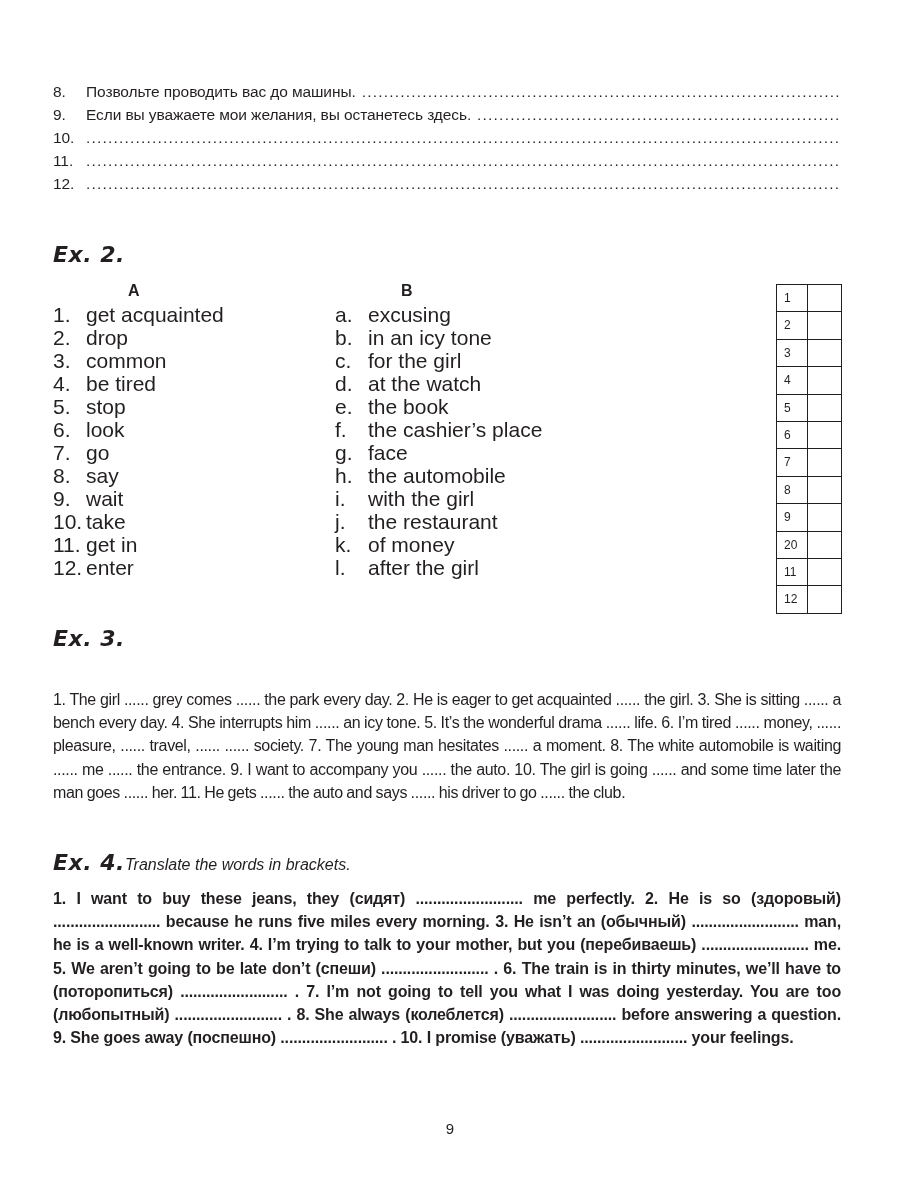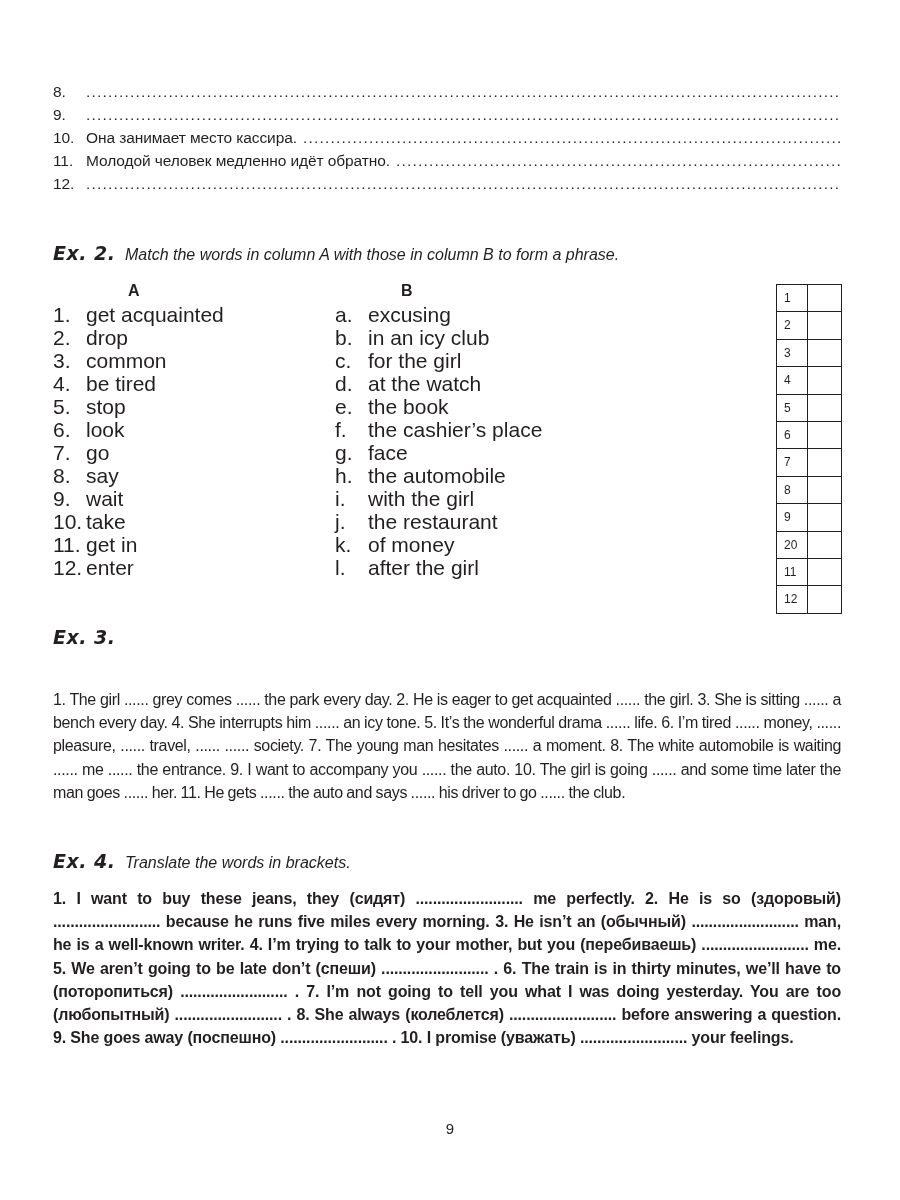--- a/index.html
+++ b/index.html
@@ -13,21 +13,21 @@
     display: flex; white-space: nowrap; overflow: hidden; letter-spacing: -0.1px;
   }
   .ru-num { width: 33px; flex: none; }
   .ru-text { flex: none; margin-right: 6px; }
   .dots { flex: 1; overflow: hidden; letter-spacing: 1.2px; }
   .dots::before { content: "................................................................................................................................................................................................"; }
 
   .ex-head { position: absolute; left: 53px; height: 24px; display: flex; align-items: baseline; white-space: nowrap; }
   .ex-label {
     font-family: "DejaVu Sans", sans-serif; font-weight: bold; font-style: italic;
-    font-size: 19px; width: 72px; letter-spacing: 0.5px;
+    font-size: 22px; width: 72px; letter-spacing: 0.5px;
   }
   .ex-instr { font-family: "Liberation Sans", sans-serif; font-style: italic; font-size: 16px; }
 
   .col-head { position: absolute; font-weight: bold; font-size: 16px; }
   .item { position: absolute; height: 23px; font-size: 21px; line-height: 23px; white-space: nowrap; }
   .item .n { display: inline-block; width: 33px; }
 
   .grid { position: absolute; left: 776px; top: 284px; width: 64px; border: 1px solid #231f20; border-bottom: none; }
   .grid-row { display: flex; height: 26.4px; border-bottom: 1px solid #231f20; }
   .grid-num { width: 31px; border-right: 1px solid #231f20; font-size: 12px; line-height: 26px; padding-left: 7px; box-sizing: border-box; }
@@ -40,45 +40,44 @@
   .para3 { letter-spacing: -0.35px; word-spacing: -0.5px; margin-top: 24px; }
   .para4 { letter-spacing: -0.15px; font-weight: bold; }
   .page-num { position: absolute; left: 0; width: 900px; top: 1120px; text-align: center; font-size: 15px; }
 </style>
 </head>
 <body>
 
 <div>
   <div class="ru-line" style="top:81px">
     <span class="ru-num">8.</span>
+    <span class="ru-text">Позвольте проводить вас до машины.</span>
     <span class="dots"></span>
   </div>
   <div class="ru-line" style="top:104px">
     <span class="ru-num">9.</span>
+    <span class="ru-text">Если вы уважаете мои желания, вы останетесь здесь.</span>
     <span class="dots"></span>
   </div>
   <div class="ru-line" style="top:127px">
     <span class="ru-num">10.</span>
-    <span class="ru-text">Она занимает место кассира.</span>
     <span class="dots"></span>
   </div>
   <div class="ru-line" style="top:150px">
     <span class="ru-num">11.</span>
-    <span class="ru-text">Молодой человек медленно идёт обратно.</span>
     <span class="dots"></span>
   </div>
   <div class="ru-line" style="top:173px">
     <span class="ru-num">12.</span>
     <span class="dots"></span>
   </div>
 </div>
 
 <div class="ex-head" style="top:242px">
   <span class="ex-label">Ex. 2.</span>
-  <span class="ex-instr">Match the words in column A with those in column B to form a phrase.</span>
 </div>
 
 <div class="col-head" style="left:128px; top:282px">A</div>
 <div class="col-head" style="left:401px; top:282px">B</div>
 
 <div>
   <div class="item" style="left:53px; top:303px"><span class="n">1.</span><span>get acquainted</span></div>
   <div class="item" style="left:53px; top:326px"><span class="n">2.</span><span>drop</span></div>
   <div class="item" style="left:53px; top:349px"><span class="n">3.</span><span>common</span></div>
   <div class="item" style="left:53px; top:372px"><span class="n">4.</span><span>be tired</span></div>
@@ -87,21 +86,21 @@
   <div class="item" style="left:53px; top:441px"><span class="n">7.</span><span>go</span></div>
   <div class="item" style="left:53px; top:464px"><span class="n">8.</span><span>say</span></div>
   <div class="item" style="left:53px; top:487px"><span class="n">9.</span><span>wait</span></div>
   <div class="item" style="left:53px; top:510px"><span class="n">10.</span><span>take</span></div>
   <div class="item" style="left:53px; top:533px"><span class="n">11.</span><span>get in</span></div>
   <div class="item" style="left:53px; top:556px"><span class="n">12.</span><span>enter</span></div>
 </div>
 
 <div>
   <div class="item" style="left:335px; top:303px"><span class="n">a.</span><span>excusing</span></div>
-  <div class="item" style="left:335px; top:326px"><span class="n">b.</span><span>in an icy club</span></div>
+  <div class="item" style="left:335px; top:326px"><span class="n">b.</span><span>in an icy tone</span></div>
   <div class="item" style="left:335px; top:349px"><span class="n">c.</span><span>for the girl</span></div>
   <div class="item" style="left:335px; top:372px"><span class="n">d.</span><span>at the watch</span></div>
   <div class="item" style="left:335px; top:395px"><span class="n">e.</span><span>the book</span></div>
   <div class="item" style="left:335px; top:418px"><span class="n">f.</span><span>the cashier’s place</span></div>
   <div class="item" style="left:335px; top:441px"><span class="n">g.</span><span>face</span></div>
   <div class="item" style="left:335px; top:464px"><span class="n">h.</span><span>the automobile</span></div>
   <div class="item" style="left:335px; top:487px"><span class="n">i.</span><span>with the girl</span></div>
   <div class="item" style="left:335px; top:510px"><span class="n">j.</span><span>the restaurant</span></div>
   <div class="item" style="left:335px; top:533px"><span class="n">k.</span><span>of money</span></div>
   <div class="item" style="left:335px; top:556px"><span class="n">l.</span><span>after the girl</span></div>

